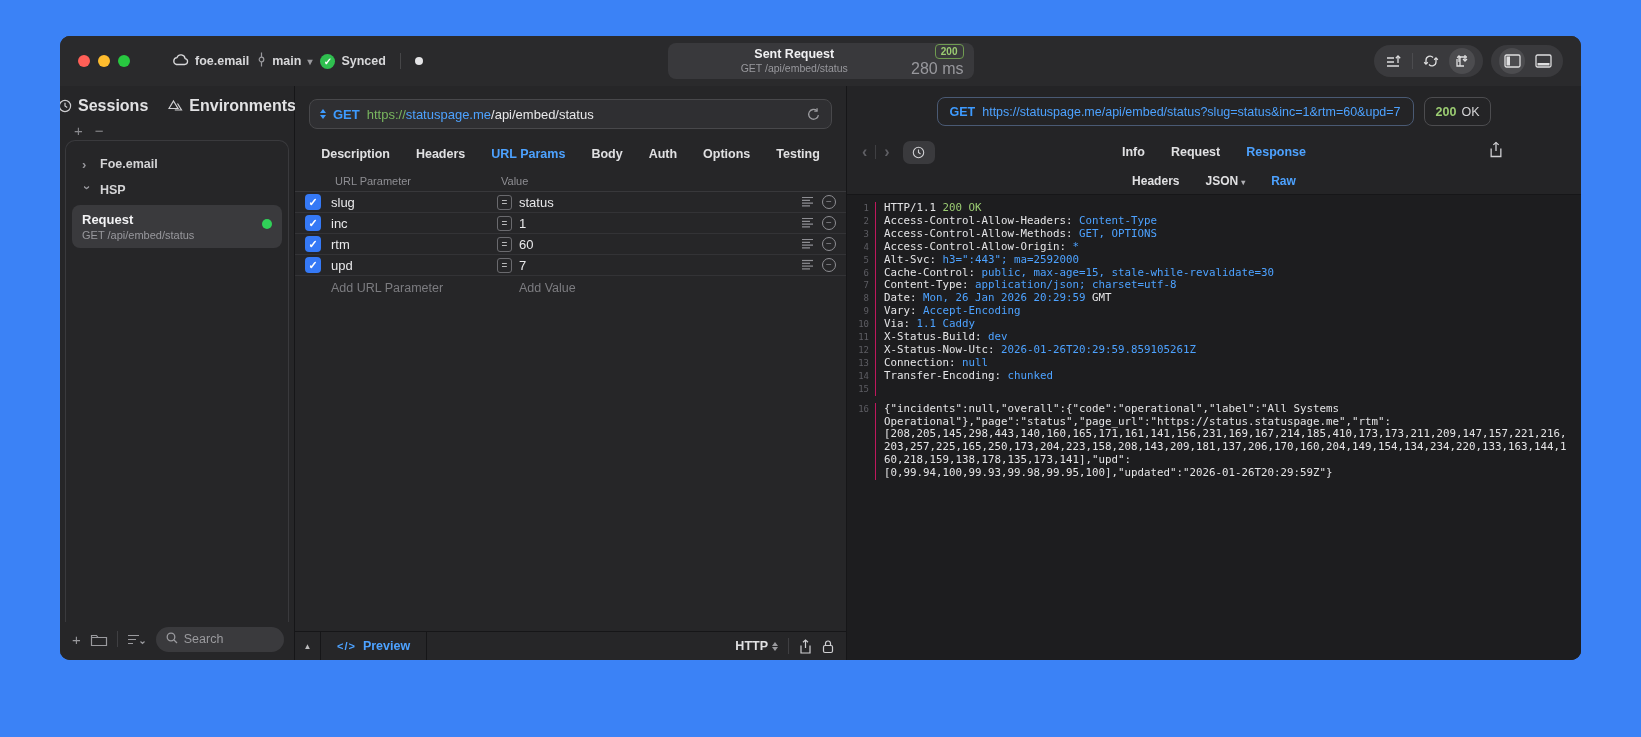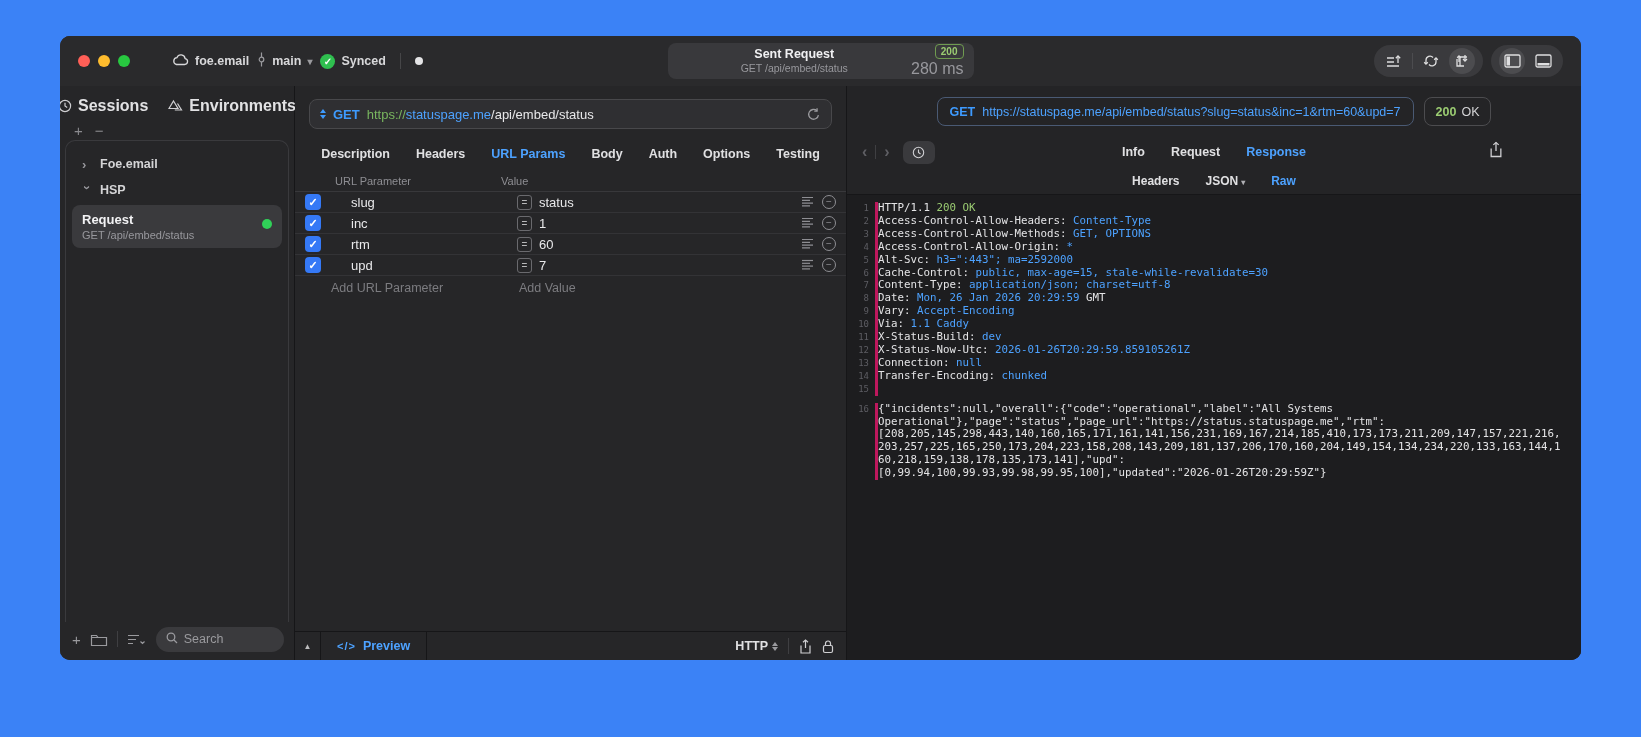--- a/index.html
+++ b/index.html
@@ -81,21 +81,21 @@
     font-size:12.5px; font-weight:600; color:#e0e0e2; }
   .req-tabs .tab.active { color:#4da2ff; }
   .ptable { }
   .pt-head { height:22px; display:flex; align-items:center; font-size:11px; color:#8e8e93;
     border-bottom:1px solid #38383b; padding-left:14px; }
   .pt-head .h-name { width:192px; padding-left:26px; }
   .prow { height:21px; display:flex; align-items:center; border-bottom:1px solid #333336;
     padding:0 10px 0 6px; font-size:13px; color:#e8e8ea; }
   .pcheck { width:16px; height:16px; border-radius:4px; background:#3579f6; color:#fff;
     font-size:11px; font-weight:700; display:flex; align-items:center; justify-content:center; margin:0 10px 0 4px; }
-  .pname { width:166px;margin-left:20px; }
+  .pname { width:166px; }
   .eqbox { width:15px; height:15px; border:1px solid #6a6a6e; border-radius:3px; color:#b8b8ba;
     font-size:10px; display:flex; align-items:center; justify-content:center; margin-right:7px; }
   .pvalue { flex:1; }
   .rowicons { display:flex; align-items:center; gap:8px; color:#8e8e93; }
   .minus-circle { width:14px; height:14px; border:1.3px solid #8e8e93; border-radius:50%;
     display:flex; align-items:center; justify-content:center; font-size:10px; line-height:1; color:#8e8e93; }
   .addrow { height:24px; display:flex; align-items:center; padding-left:36px; font-size:12.5px; color:#7c7c80; }
   .addrow .a-name { width:166px; }
   .addrow .a-val { padding-left:22px; }
   .mid-spacer { flex:1; }
@@ -132,21 +132,21 @@
   .clock-btn { width:32px; height:23px; background:#3a3a3d; border-radius:7px; display:flex; align-items:center; justify-content:center; color:#cfcfd2; margin-left:5px; }
   .share-right { position:absolute; right:78px; top:4px; color:#cfcfd2; display:flex; }
   .resp-subtabs { height:27px; flex:0 0 27px; display:flex; align-items:center; justify-content:center; gap:26px;
     font-size:12px; font-weight:600; color:#e0e0e2; }
   .resp-subtabs .tab.active { color:#4da2ff; }
   .subchev { font-size:8px; color:#b0b0b4; margin-left:3px; }
   .resp-body { flex:1; border-top:1px solid #161618; background:#1d1d1f; overflow:hidden;
     padding:7px 0 0 0; font-family:"DejaVu Sans Mono", monospace; }
   .rline { display:flex; }
   .lnum { width:28px; flex:0 0 28px; text-align:right; padding-right:6px; color:#5d5d63; font-size:9px; line-height:12.9px; }
-  .lcode { border-left:3px solid #be185d; white-space:pre; overflow:hidden;
+  .lcode { border-left:1px solid #be185d; padding-left:8px; white-space:pre; overflow:hidden;
     font-size:10.8px; line-height:12.9px; letter-spacing:0; }
   .c-w { color:#e4e4e6; } .c-b { color:#4da2ff; } .c-g { color:#9bcc72; }
   .body-gap { height:7px; }
 </style>
 </head>
 <body>
 
 <div class="stage">
   <div class="window">
 

